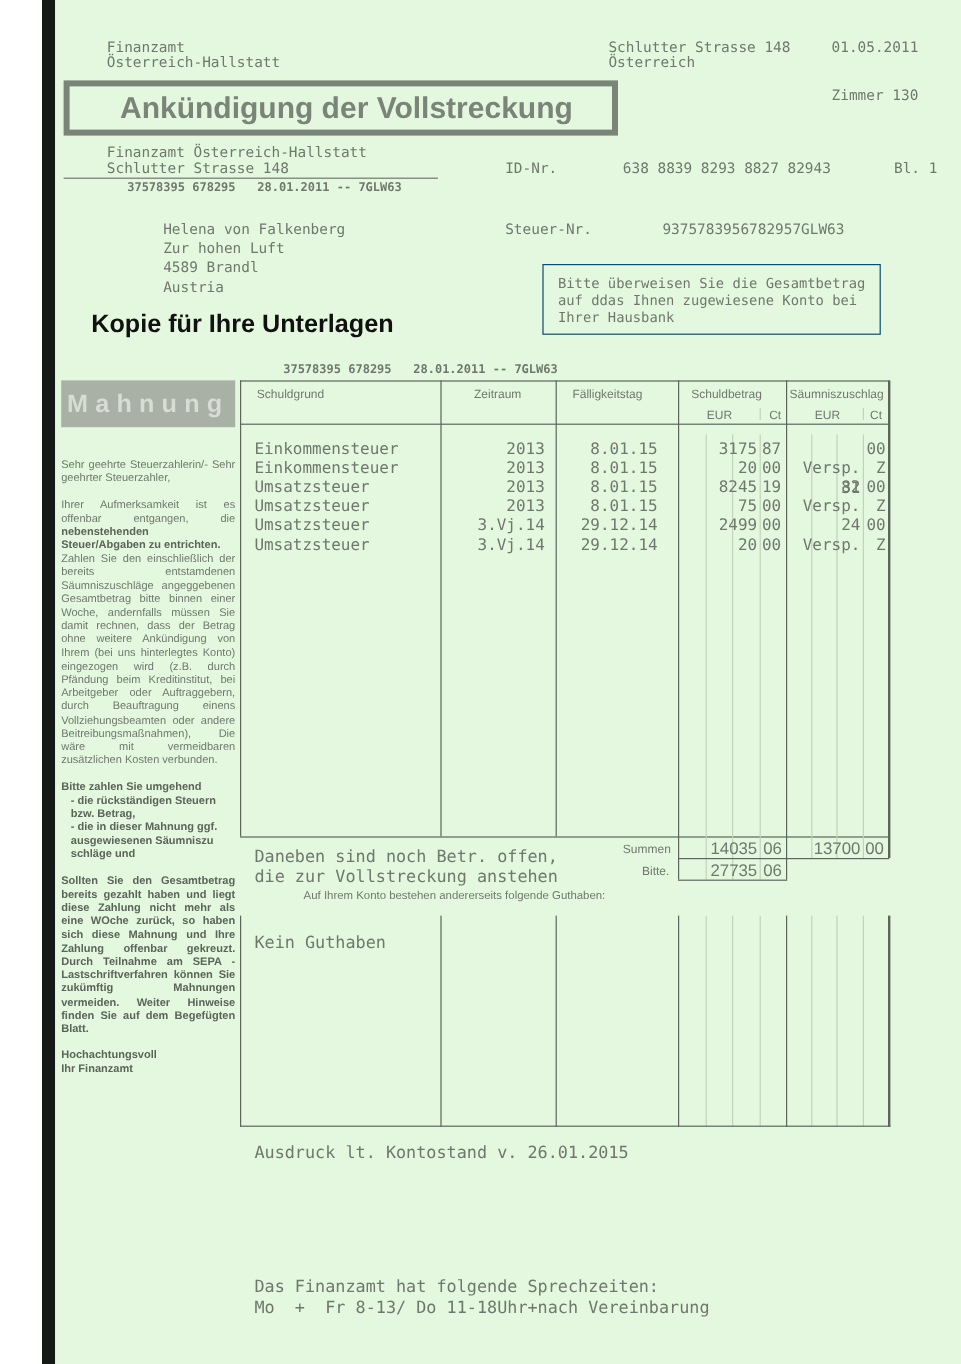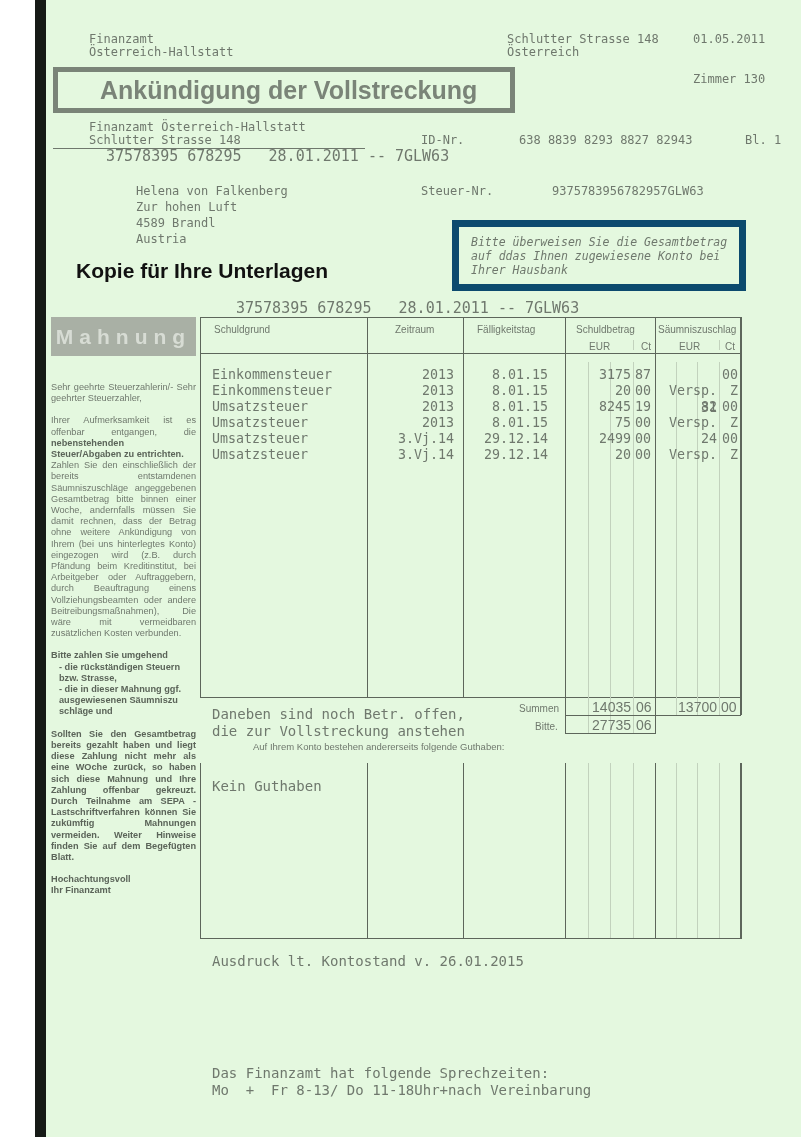--- a/index.html
+++ b/index.html
@@ -3,27 +3,27 @@
 <meta charset="utf-8">
 <style>
   html, body { margin:0; padding:0; }
   body { width:801px; height:1137px; position:relative; background:#ffffff; overflow:hidden; }
   .blackbar { position:absolute; left:35px; top:0; width:11px; height:1137px; background:#161a16; }
   .paper { position:absolute; left:46px; top:0; width:755px; height:1137px; background:#e4f8df; }
   .mono { font-family:"DejaVu Sans Mono", "Liberation Mono", monospace; color:#6f786d; }
   .sans { font-family:"Liberation Sans", sans-serif; }
   .abs { position:absolute; white-space:pre;margin-left:36px; }
   .t12 { font-size:12px; line-height:14px; }
-  .t9 { font-size:15px; line-height:11px; }
+  .t9 { font-size:10px; line-height:11px;font-weight:bold; }
 
   .title-box { position:absolute; left:53px; top:67px; width:452px; height:36px; border:5px solid #7a8478; }
   .title-box span { position:absolute; left:42px; top:4px; font-family:"Liberation Sans", sans-serif; font-weight:bold; font-size:25px; color:#7a8478; }
   .addr-rule { position:absolute; left:53px; top:148px; width:312px; height:1px; background:#6f786d; }
 
-  .bank-box { position:absolute; left:452px; top:220px; width:280px; height:57px; border:7px solid #0c4a6e;font-style:italic; }
+  .bank-box { position:absolute; left:452px; top:220px; width:280px; height:57px; border:1px solid #0c4a6e; }
   .bank-box div { position:absolute; left:12px; top:8px; font-family:"DejaVu Sans Mono", monospace; font-size:11.5px; line-height:14px; color:#6f786d; white-space:pre; }
 
   .kopie { position:absolute; left:76px; top:259px; font-family:"Liberation Sans", sans-serif; font-weight:bold; font-size:21px; color:#111; }
 
   .mahnung { position:absolute; left:51px; top:317px; width:145px; height:39px; background:#a9b0a5; color:#d7dcd4; font-family:"Liberation Sans", sans-serif; font-weight:bold; font-size:21px; letter-spacing:6px; text-align:center; line-height:39px; }
   .sidetext { position:absolute; left:51px; width:145px; font-family:"Liberation Sans", sans-serif; font-size:9.2px; line-height:11.2px; color:#6f786d; text-align:justify; }
   .sidetext b { color:#5b6459; }
   .sidetext .ind { padding-left:8px; text-align:left; }
 
   .vl { position:absolute; width:1px; background:#5d665b; }
@@ -81,21 +81,21 @@
 
 <div class="mahnung">Mahnung</div>
 
 <div class="sidetext" style="top:382px;">
   <div>Sehr geehrte Steuerzahlerin/- Sehr geehrter Steuerzahler,</div>
   <div style="height:11px"></div>
   <div><span>Ihrer Aufmerksamkeit ist es offenbar entgangen, die </span><b>nebenstehenden Steuer/Abgaben zu entrichten.</b><br><span>Zahlen Sie den einschließlich der bereits entstamdenen Säumniszuschläge angeggebenen Gesamtbetrag bitte binnen einer Woche, andernfalls müssen Sie damit rechnen, dass der Betrag ohne weitere Ankündigung von Ihrem (bei uns hinterlegtes Konto) eingezogen wird (z.B. durch Pfändung beim Kreditinstitut, bei Arbeitgeber oder Auftraggebern, durch Beauftragung einens Vollziehungsbeamten oder andere Beitreibungsmaßnahmen), Die wäre mit vermeidbaren zusätzlichen Kosten verbunden.</span></div>
   <div style="height:11px"></div>
   <div>
     <b>Bitte zahlen Sie umgehend</b>
-    <div class="ind" style="font-weight:bold;color:#5b6459">- die rückständigen Steuern bzw. Strasse,</div>
+    <div class="ind" style="font-weight:bold;color:#5b6459">- die rückständigen Steuern bzw. Betrag,</div>
     <div class="ind" style="font-weight:bold;color:#5b6459">- die in dieser Mahnung ggf. ausgewiesenen Säumniszu schläge und</div>
   </div>
   <div style="height:11px"></div>
   <div style="font-weight:bold;color:#5b6459">Sollten Sie den Gesamtbetrag bereits gezahlt haben und liegt diese Zahlung nicht mehr als eine WOche zurück, so haben sich diese Mahnung und Ihre Zahlung offenbar gekreuzt. Durch Teilnahme am SEPA -Lastschriftverfahren können Sie zukümftig Mahnungen vermeiden. Weiter Hinweise finden Sie auf dem Begefügten Blatt.</div>
   <div style="height:11px"></div>
   <div style="font-weight:bold;color:#5b6459">Hochachtungsvoll</div>
   <div style="font-weight:bold;color:#5b6459">Ihr Finanzamt</div>
 </div>
 
 <div>

